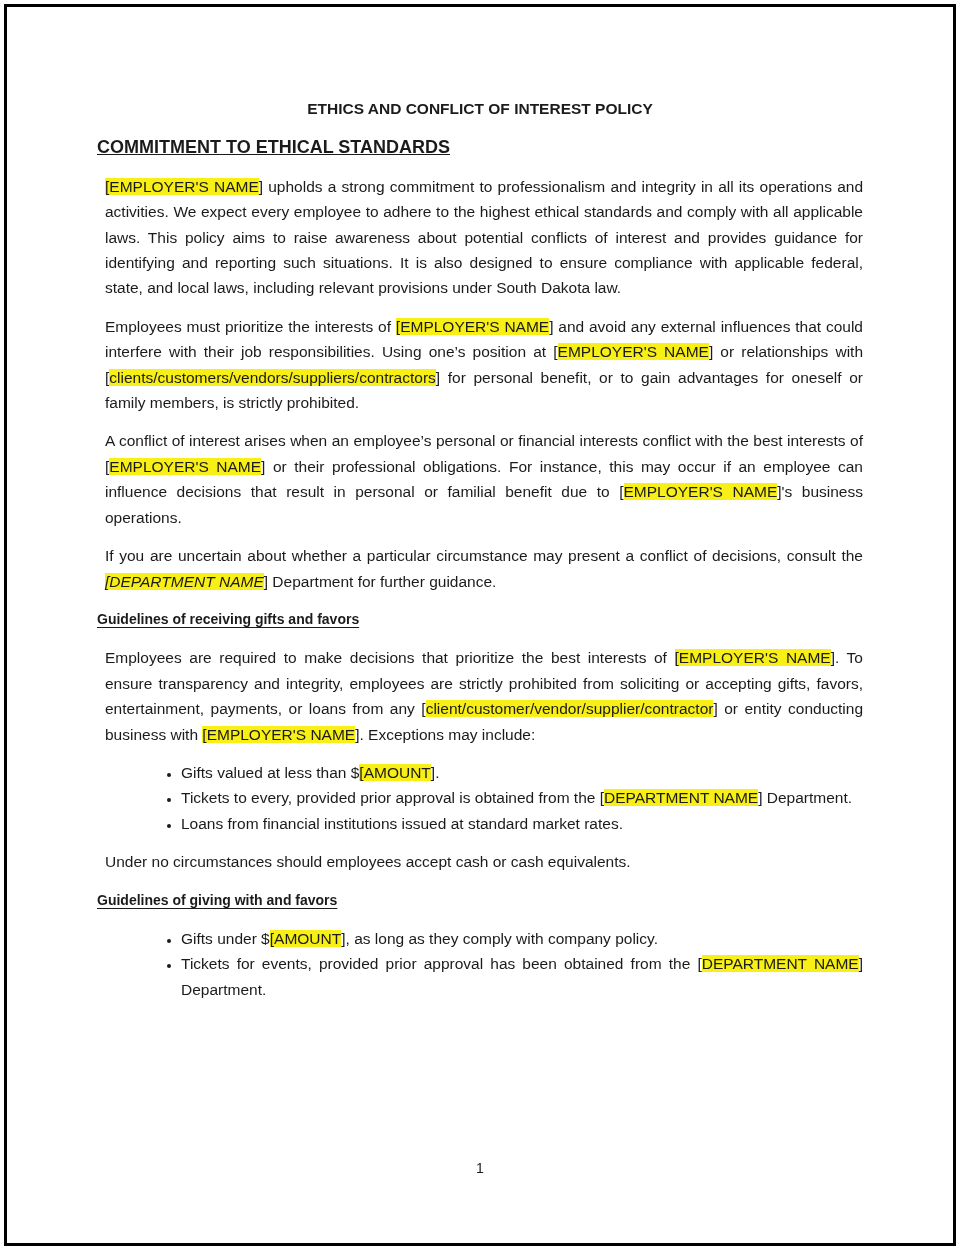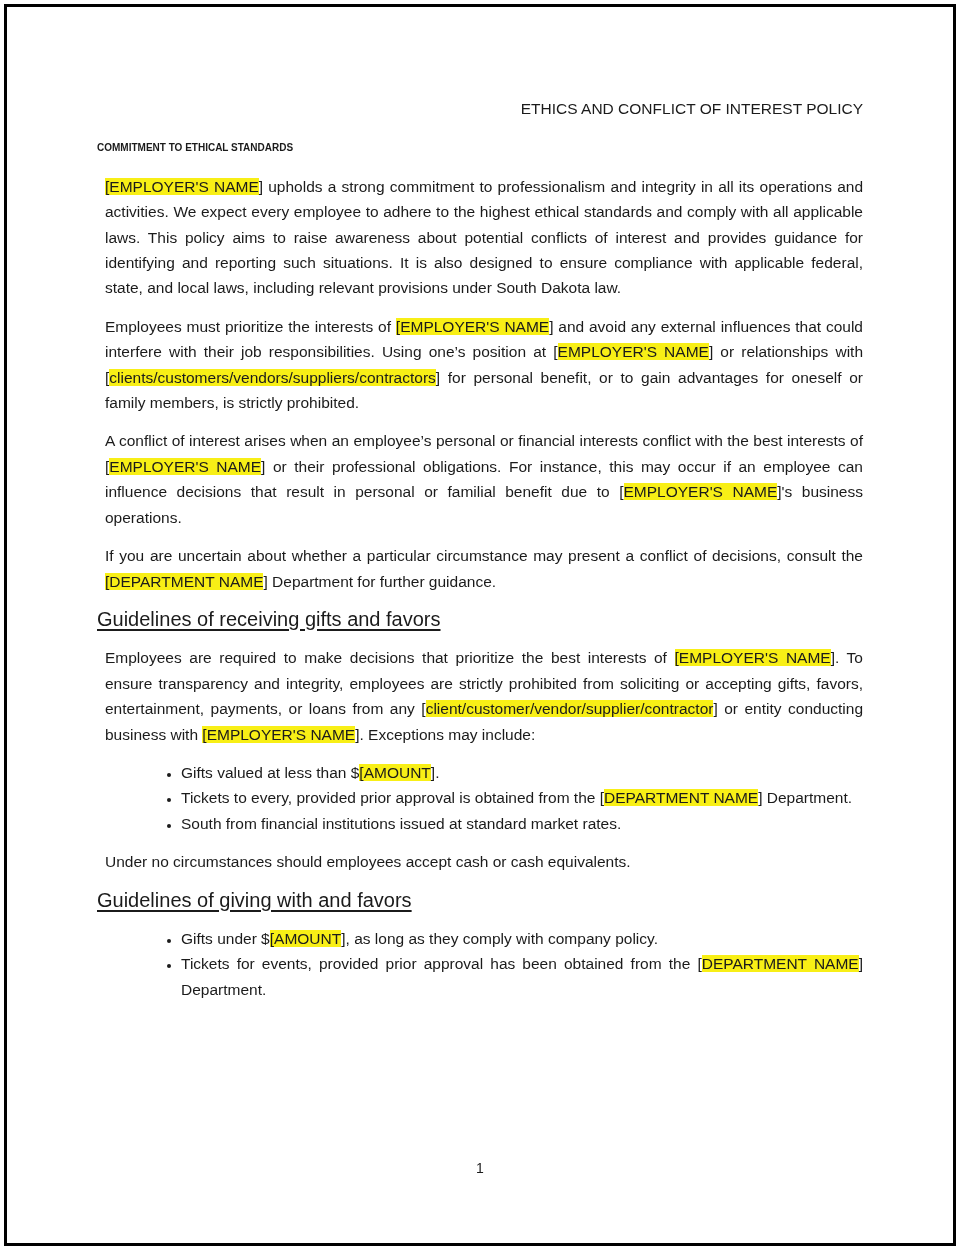--- a/index.html
+++ b/index.html
@@ -22,33 +22,34 @@
   }
   .content {
     position: absolute;
     left: 97px;
     top: 96px;
     width: 766px;
     font-size: 15.5px;
     line-height: 25.4px;
   }
   .doc-title {
-    text-align: right;
-    font-weight: 400;
+    text-align: center;
+    font-weight: 700;
     font-size: 15.5px;
     margin: 0 0 14px 0;
   }
   .section-heading {
     font-weight: 700;
-    font-size: 10px;
+    font-size: 18px;
     margin: 0 0 13px 0;
+    text-decoration: underline;
   }
   .subsection-heading {
-    font-weight: 400;
-    font-size: 20px;
+    font-weight: 700;
+    font-size: 14px;
     text-decoration: underline;
     text-underline-offset: 3px;
     margin: 0 0 13px 0;
   }
   p.para {
     margin: 0 0 13px 8px;
     text-align: justify;
   }
   ul.bullets {
     margin: 0 0 13px 0;
@@ -82,27 +83,27 @@
 
 <div class="page-frame" style="border-color: rgb(0, 0, 0);"></div>
 
 <div class="content">
   <h1 class="doc-title">ETHICS AND CONFLICT OF INTEREST POLICY</h1>
   <div>
       <h2 class="section-heading">COMMITMENT TO ETHICAL STANDARDS</h2>
       <p class="para"><span class="hl" style="background: rgb(248, 239, 22);">[EMPLOYER'S NAME</span><span class="run">] upholds a strong commitment to professionalism and integrity in all its operations and activities. We expect every employee to adhere to the highest ethical standards and comply with all applicable laws. This policy aims to raise awareness about potential conflicts of interest and provides guidance for identifying and reporting such situations. It is also designed to ensure compliance with applicable federal, state, and local laws, including relevant provisions under South Dakota law.</span></p>
       <p class="para"><span class="run">Employees must prioritize the interests of </span><span class="hl" style="background: rgb(248, 239, 22);">[EMPLOYER'S NAME</span><span class="run">] and avoid any external influences that could interfere with their job responsibilities. Using one’s position at [</span><span class="hl" style="background: rgb(248, 239, 22);">EMPLOYER'S NAME</span><span class="run">] or relationships with [</span><span class="hl" style="background: rgb(248, 239, 22);">clients/customers/vendors/suppliers/contractors</span><span class="run">] for personal benefit, or to gain advantages for oneself or family members, is strictly prohibited.</span></p>
       <p class="para"><span class="run">A conflict of interest arises when an employee’s personal or financial interests conflict with the best interests of [</span><span class="hl" style="background: rgb(248, 239, 22);">EMPLOYER'S NAME</span><span class="run">] or their professional obligations. For instance, this may occur if an employee can influence decisions that result in personal or familial benefit due to [</span><span class="hl" style="background: rgb(248, 239, 22);">EMPLOYER'S NAME</span><span class="run">]'s business operations.</span></p>
-      <p class="para"><span class="run">If you are uncertain about whether a particular circumstance may present a conflict of decisions, consult the </span><span class="hl" style="background: rgb(248, 239, 22);">[DEPARTMENT NAME</span><span class="run">] Department for further guidance.</span></p>
+      <p class="para"><span class="run">If you are uncertain about whether a particular circumstance may present a conflict of decisions, consult the </span><span class="hl" style="background: rgb(248, 239, 22); font-style: italic;">[DEPARTMENT NAME</span><span class="run">] Department for further guidance.</span></p>
       <h3 class="subsection-heading">Guidelines of receiving gifts and favors</h3>
       <p class="para"><span class="run">Employees are required to make decisions that prioritize the best interests of </span><span class="hl" style="background: rgb(248, 239, 22);">[EMPLOYER'S NAME</span><span class="run">]. To ensure transparency and integrity, employees are strictly prohibited from soliciting or accepting gifts, favors, entertainment, payments, or loans from any [</span><span class="hl" style="background: rgb(248, 239, 22);">client/customer/vendor/supplier/contractor</span><span class="run">] or entity conducting business with </span><span class="hl" style="background: rgb(248, 239, 22);">[EMPLOYER'S NAME</span><span class="run">]. Exceptions may include:</span></p>
       <ul class="bullets">
         <li><span class="run">Gifts valued at less than $</span><span class="hl" style="background: rgb(248, 239, 22);">[AMOUNT</span><span class="run">].</span></li>
         <li><span class="run">Tickets to every, provided prior approval is obtained from the [</span><span class="hl" style="background: rgb(248, 239, 22);">DEPARTMENT NAME</span><span class="run">] Department.</span></li>
-        <li><span class="run">South from financial institutions issued at standard market rates.</span></li>
+        <li><span class="run">Loans from financial institutions issued at standard market rates.</span></li>
       </ul>
       <p class="para"><span class="run">Under no circumstances should employees accept cash or cash equivalents.</span></p>
       <h3 class="subsection-heading">Guidelines of giving with and favors</h3>
       <ul class="bullets">
         <li><span class="run">Gifts under $</span><span class="hl" style="background: rgb(248, 239, 22);">[AMOUNT</span><span class="run">], as long as they comply with company policy.</span></li>
         <li><span class="run">Tickets for events, provided prior approval has been obtained from the [</span><span class="hl" style="background: rgb(248, 239, 22);">DEPARTMENT NAME</span><span class="run">] Department.</span></li>
       </ul>
     </div>
 </div>
 

